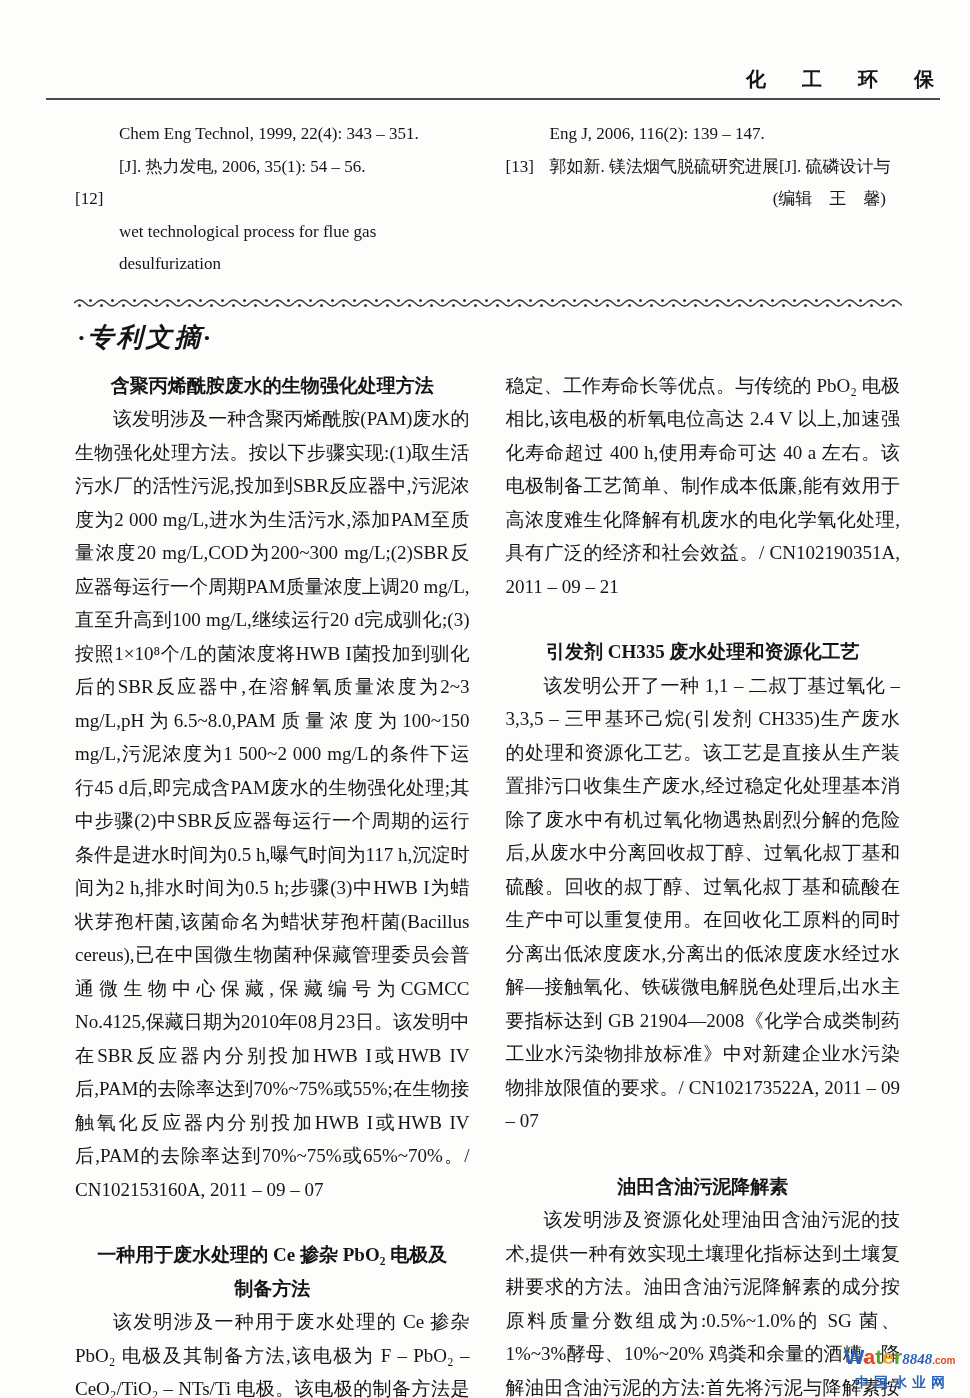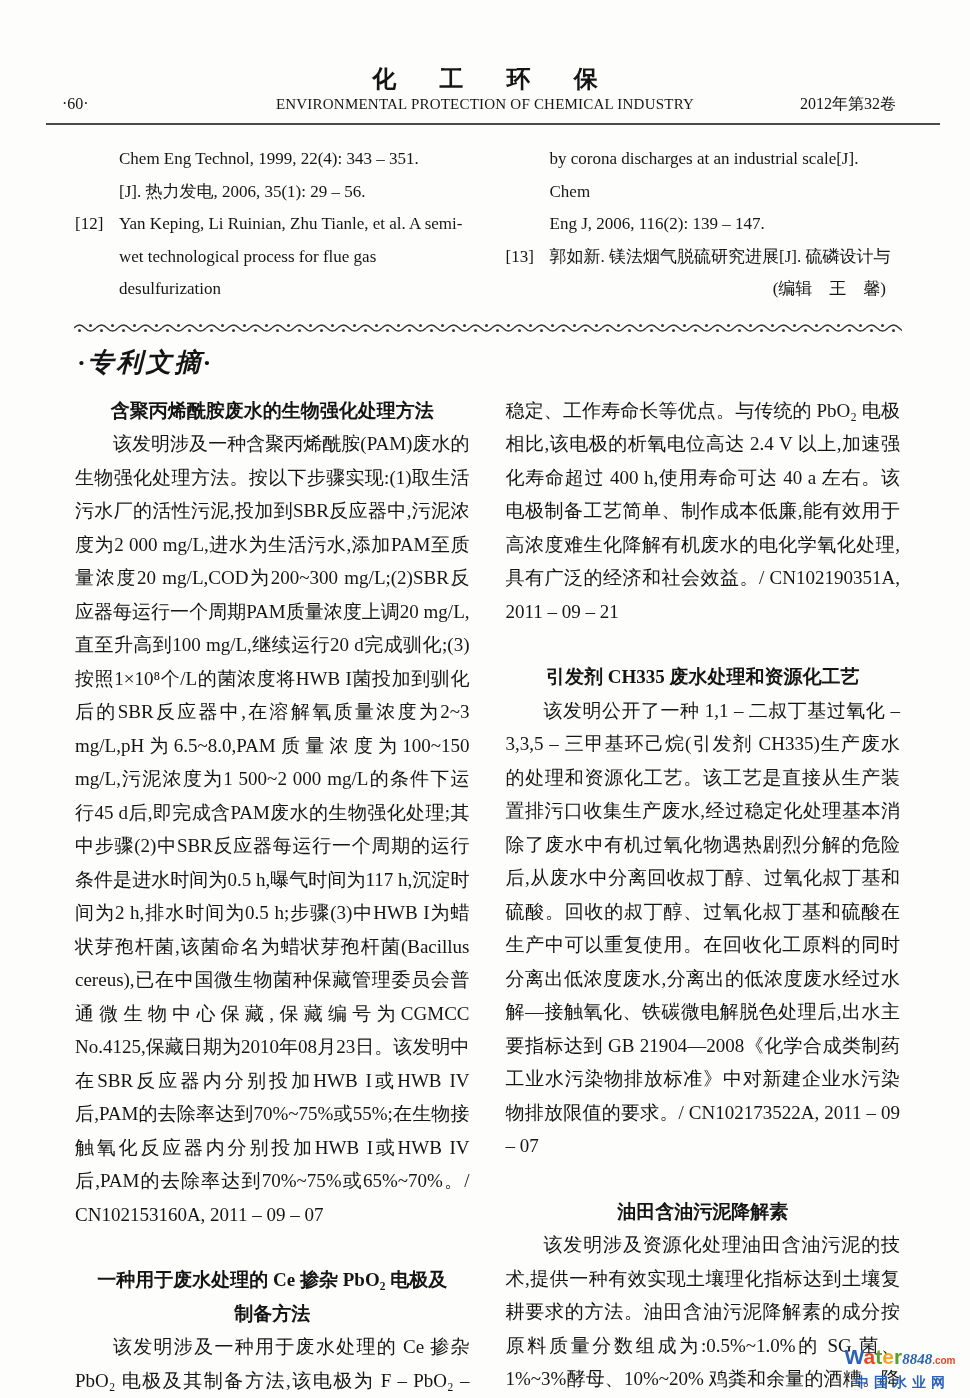--- a/index.html
+++ b/index.html
@@ -8,21 +8,21 @@
     width:970px;height:1398px;
     margin:0 auto;
     background:#fdfdfc;
     color:#151515;
     font-family:"Liberation Serif","DejaVu Serif",serif;
     overflow:hidden;
   }
   
   .header{position:relative;padding-top:68px;z-index:1;}
   .cn-title{
-    text-align:center;font-size:24px;font-weight:bold;
+    text-align:right;font-size:20px;font-weight:bold;
     letter-spacing:1.8em;padding-left:1.8em;line-height:22px;
   }
   .header-row{
     display:grid;grid-template-columns:170px 1fr 170px;
     align-items:baseline;margin-top:4px;
   }
   .page-number{font-size:16px;padding-left:62px;white-space:nowrap;}
   .en-title{
     text-align:center;font-size:15.5px;letter-spacing:0.2px;
     transform:scaleX(0.97);white-space:nowrap;
@@ -96,52 +96,42 @@
   .logo-tld{font-size:10px;font-weight:bold;}
   .logo-line2{font-size:14px;font-weight:bold;letter-spacing:5px;padding-left:5px;margin-top:1px;white-space:nowrap;}
 </style>
 </head>
 <body>
 
 <div class="page">
 
   <div class="header">
     <div class="cn-title">化工环保</div>
-    <div class="header-row">
-      <div class="page-number">·60·</div>
-      <div class="en-title">ENVIRONMENTAL PROTECTION OF CHEMICAL INDUSTRY</div>
-      <div class="issue">2012年第32卷</div>
-    </div>
     <hr class="header-rule">
   </div>
 
   <div class="refs">
     <div class="refs-col">
       <div class="ref-line">
         <span class="ref-no"></span>
         <span class="ref-text">Chem Eng Technol, 1999, 22(4): 343 – 351.</span>
       </div>
       <div class="ref-line">
         <span class="ref-no"></span>
-        <span class="ref-text">[J]. 热力发电, 2006, 35(1): 29 – 56.</span>
+        <span class="ref-text">[J]. 热力发电, 2006, 35(1): 54 – 56.</span>
       </div>
       <div class="ref-line">
         <span class="ref-no">[12]</span>
-        <span class="ref-text">Yan Keping, Li Ruinian, Zhu Tianle, et al. A semi-</span>
       </div>
       <div class="ref-line">
         <span class="ref-no"></span>
         <span class="ref-text">wet technological process for flue gas desulfurization</span>
       </div>
     </div>
     <div class="refs-col">
-      <div class="ref-line">
-        <span class="ref-no"></span>
-        <span class="ref-text">by corona discharges at an industrial scale[J]. Chem</span>
-      </div>
       <div class="ref-line">
         <span class="ref-no"></span>
         <span class="ref-text">Eng J, 2006, 116(2): 139 – 147.</span>
       </div>
       <div class="ref-line">
         <span class="ref-no">[13]</span>
         <span class="ref-text">郭如新. 镁法烟气脱硫研究进展[J]. 硫磷设计与</span>
       </div>
       <div class="ref-line">
         <span class="ref-no"></span>

